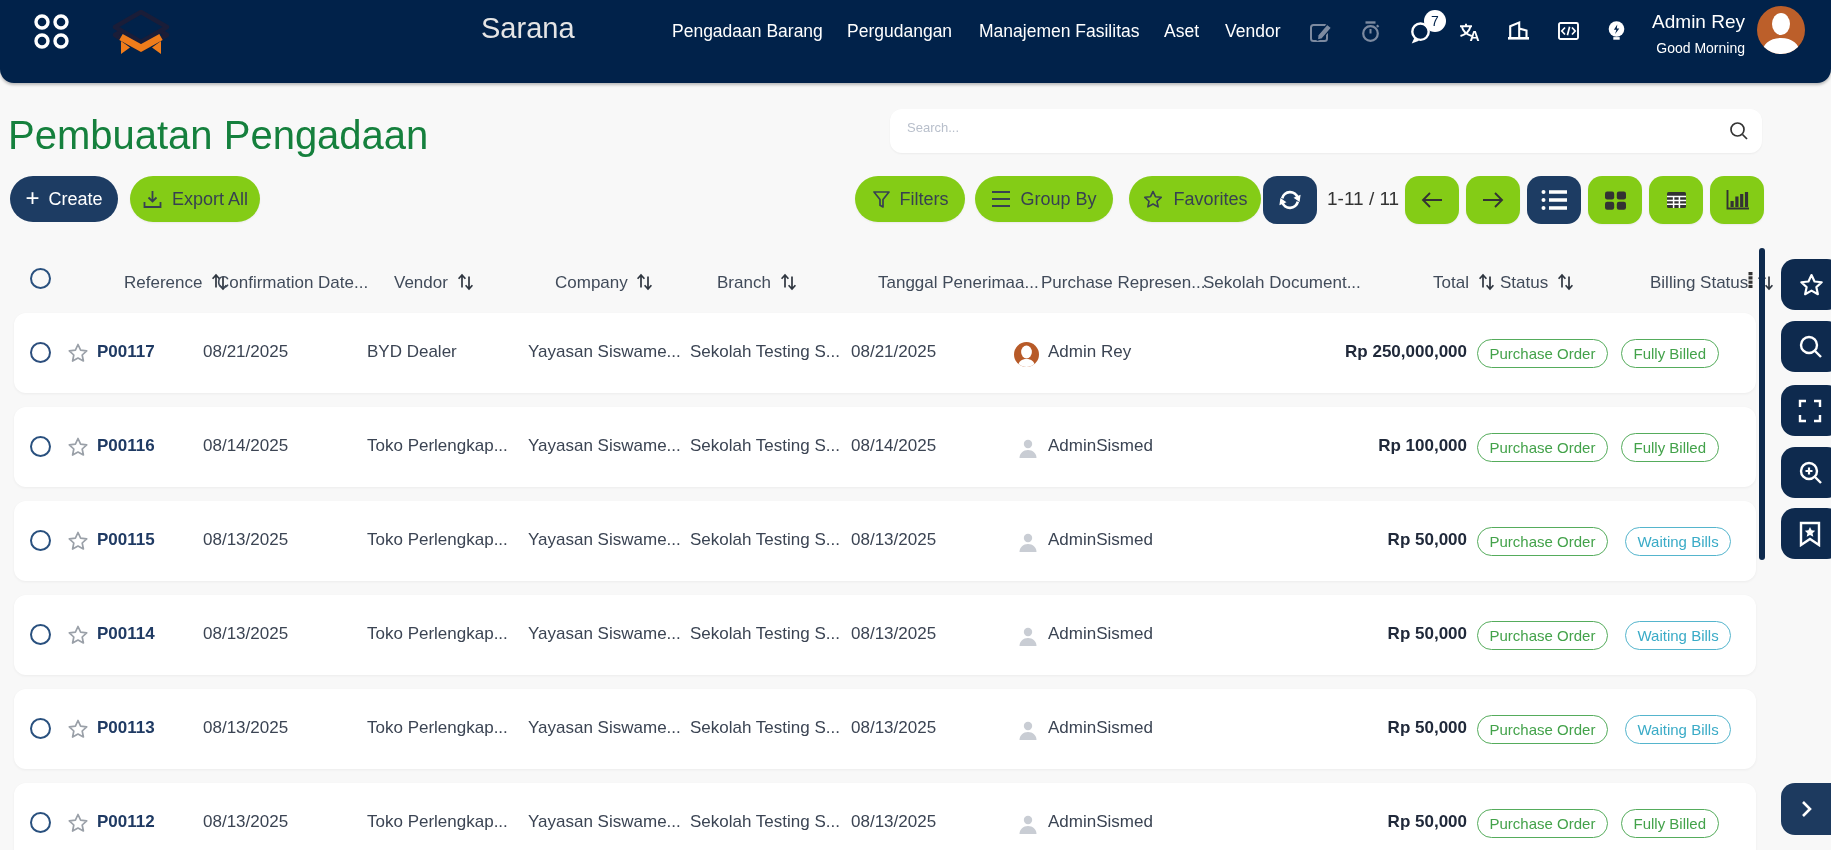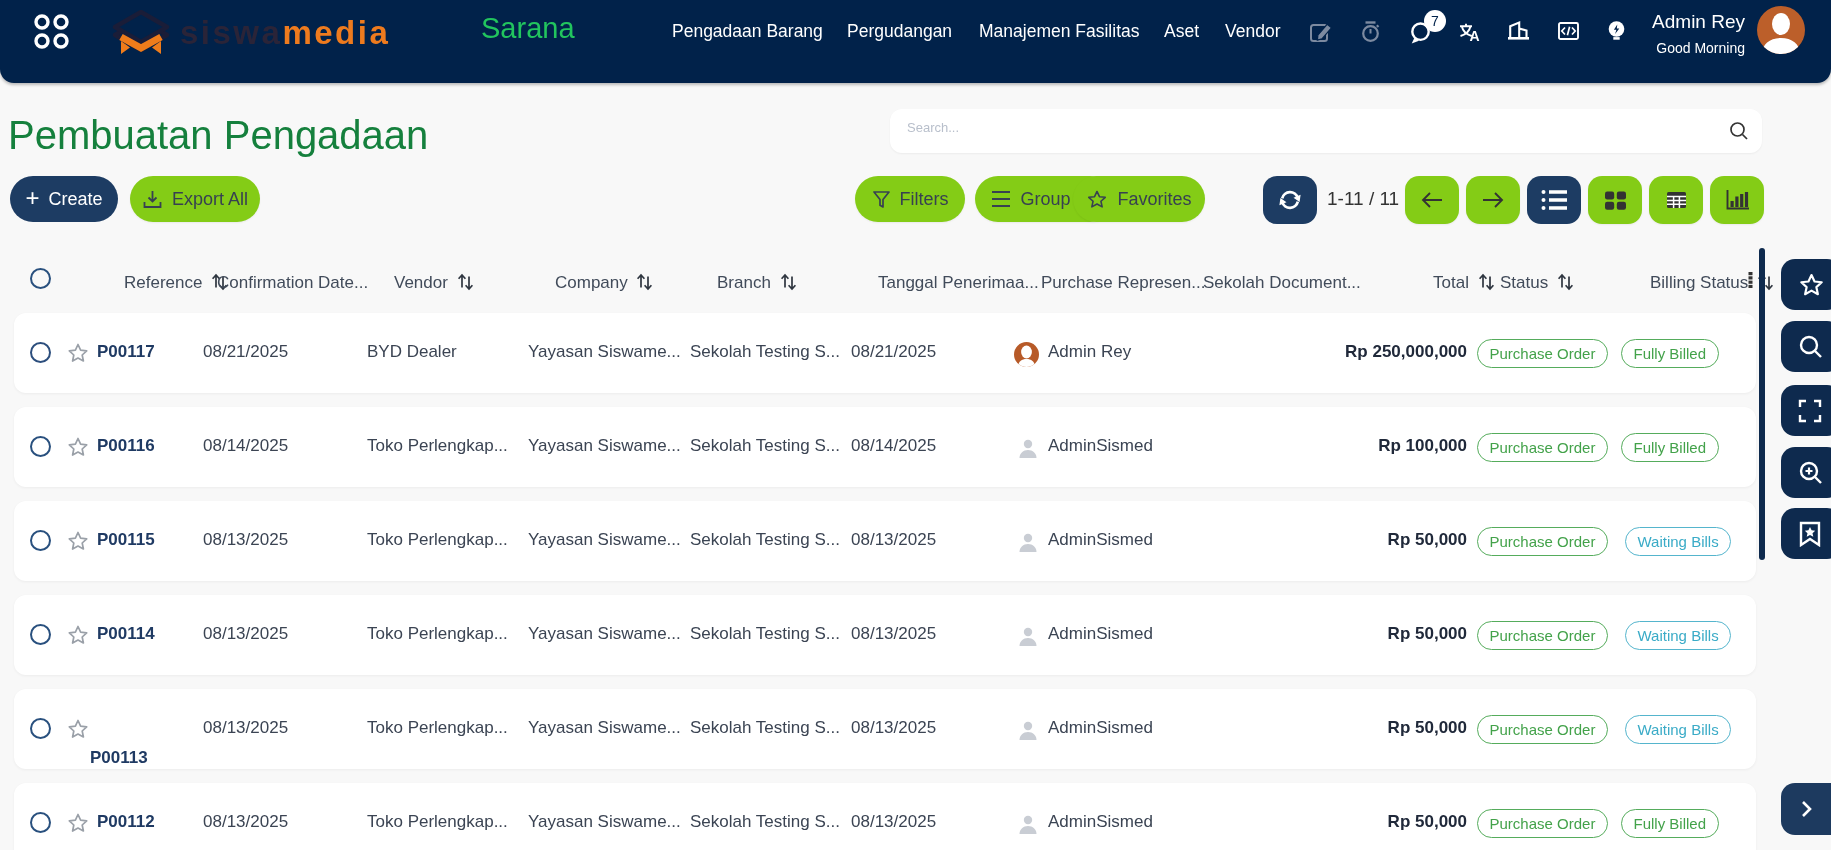--- a/index.html
+++ b/index.html
@@ -5,21 +5,21 @@
 * { margin:0; padding:0; box-sizing:border-box; }
 html,body { width:1831px; height:850px; overflow:hidden; background:#f8f8f8;
   font-family:"Liberation Sans", sans-serif; }
 .abs { position:absolute; }
 
 
 #navbar { position:absolute; top:0; left:0; width:1831px; height:83px;
   background:#01224a; border-radius:0 0 14px 14px;
   box-shadow:0 2px 3px rgba(0,0,0,.25); }
 .navlink { color:#fff; font-size:17.5px; }
-#brandsarana { color:#22c55e; font-size:29px; }
+#brandsarana { color:#e5e5e5; font-size:29px; }
 
 
 #title { position:absolute; left:8px; top:113px; font-size:40px; color:#15803d; }
 #searchbox { position:absolute; left:890px; top:109px; width:872px; height:44px;
   background:#fff; border-radius:12px; box-shadow:0 1px 2px rgba(0,0,0,.05); }
 #searchbox .ph { position:absolute; left:17px; top:11px; color:#b8bfcb; font-size:13px; }
 
 .btn { position:absolute; height:46px; border-radius:23px; display:flex;
   align-items:center; justify-content:center; font-size:18px; }
 .btn-navy { background:#1d3c63; color:#fff; }
@@ -62,21 +62,20 @@
     <circle cx="9" cy="28" r="6" fill="none" stroke="#fff" stroke-width="3.4"></circle>
     <circle cx="28" cy="28" r="6" fill="none" stroke="#fff" stroke-width="3.4"></circle>
   </svg>
 
   <svg class="abs" style="left:110px; top:10px;" width="62" height="50" viewBox="0 0 62 50">
     <path d="M31 10 L57 25 L31 40 L5 25 Z" fill="none" stroke="#1a1d38" stroke-width="4.5" stroke-linejoin="round"></path>
     <path d="M31 2 L57 17 L31 32 L5 17 Z" fill="#01224a" stroke="#1a1d38" stroke-width="4.5" stroke-linejoin="round"></path>
     <path d="M11 27 L31 38 L51 27" fill="none" stroke="#ef7c1b" stroke-width="7"></path>
     <path d="M11 31 L11 44 L20 37.5 Z M51 31 L51 44 L42 37.5 Z" fill="#ef7c1b"></path>
   </svg>
-  <div class="abs" style="left:180px; top:14px; font-size:33px; font-weight:bold; color:#2a2438; letter-spacing:2.5px;">siswa<span style="color:#ee7b1e;">media</span></div>
   <div class="abs" id="brandsarana" style="left:481px; top:12px;">Sarana</div>
 
   <div class="navlink abs" style="left:672px; top:21px;">Pengadaan Barang</div>
   <div class="navlink abs" style="left:847px; top:21px;">Pergudangan</div>
   <div class="navlink abs" style="left:979px; top:21px;">Manajemen Fasilitas</div>
   <div class="navlink abs" style="left:1164px; top:21px;">Aset</div>
   <div class="navlink abs" style="left:1225px; top:21px;">Vendor</div>
 
   <svg class="abs" style="left:1310px; top:22px;" width="23" height="20" viewBox="0 0 23 20">
     <rect x="1" y="3" width="16" height="16" rx="2.5" fill="none" stroke="#7c8aa0" stroke-width="2"></rect>
@@ -142,21 +141,21 @@
 <div class="btn btn-white" style="left:855px; top:176px; width:110px;">
   <svg width="19" height="19" viewBox="0 0 19 19" style="margin-right:9px;">
       <path d="M2 2h15l-6 7.5V17l-3-1.8V9.5z" fill="none" stroke="#374151" stroke-width="1.7" stroke-linejoin="round"></path>
     </svg>
   Filters</div>
 <div class="btn btn-white" style="left:975px; top:176px; width:138px;">
   <svg width="20" height="18" viewBox="0 0 20 18" style="margin-right:9px;">
       <path d="M1 2h18M1 9h18M1 16h18" stroke="#374151" stroke-width="1.8"></path>
     </svg>
   Group By</div>
-<div class="btn btn-white" style="left:1073px; top:176px; width:132px;">
+<div class="btn btn-white" style="left:1129px; top:176px; width:132px;">
   <svg width="22" height="21" viewBox="0 0 24 24" style="margin-right:9px;">
       <path d="M12 2.8l2.8 6 6.6.7-4.9 4.5 1.4 6.5-5.9-3.3-5.9 3.3 1.4-6.5L2.6 9.5l6.6-.7z" fill="none" stroke="#374151" stroke-width="1.8" stroke-linejoin="round"></path>
     </svg>
   Favorites</div>
 <div class="sqbtn btn-navy" style="left:1263px; top:176px;">
   <svg width="22" height="22" viewBox="0 0 22 22">
     <path d="M3.2 9.4A8 8 0 0 1 18.7 8.9" fill="none" stroke="#fff" stroke-width="2.7"></path>
     <path d="M18.8 12.6A8 8 0 0 1 3.3 13.1" fill="none" stroke="#fff" stroke-width="2.7"></path>
     <path d="M21.6 5.8l-1 7.2-6.1-4.2zM0.4 16.2l1-7.2 6.1 4.2z" fill="#fff"></path>
   </svg>
@@ -324,21 +323,21 @@
   <div class="cell" style="left:1034px;">AdminSismed</div>
   <div class="cell tot" style="right:289px;">Rp 50,000</div>
   <div class="pill pill-green" style="left:1463px;">Purchase Order</div>
   <div class="pill pill-teal" style="left:1611px;">Waiting Bills</div>
 </div>
 <div class="row" style="top:689px;">
   <div class="radio" style="left:16px; top:29px;"></div>
   <svg class="abs" style="left:52px; top:28px;" width="24" height="24" viewBox="0 0 24 24">
       <path d="M12 3.5l2.6 5.6 6.1.7-4.5 4.2 1.2 6-5.4-3-5.4 3 1.2-6L3.3 9.8l6.1-.7z" fill="none" stroke="#9aa0a8" stroke-width="1.7" stroke-linejoin="round"></path>
     </svg>
-  <div class="cell ref" style="left:76px;margin-top:30px;">P00113</div>
+  <div class="cell ref" style="left:83px;">P00113</div>
   <div class="cell" style="left:189px;">08/13/2025</div>
   <div class="cell" style="left:353px;">Toko Perlengkap...</div>
   <div class="cell" style="left:514px;">Yayasan Siswame...</div>
   <div class="cell" style="left:676px;">Sekolah Testing S...</div>
   <div class="cell" style="left:837px;">08/13/2025</div>
   <svg class="abs persn" style="left:1003px; top:30px;" width="22" height="22" viewBox="0 0 22 22">
       <circle cx="11" cy="7" r="4.2" fill="#c9cdd4"></circle>
       <path d="M2.5 21c0-4.7 3.8-8 8.5-8s8.5 3.3 8.5 8z" fill="#c9cdd4"></path>
     </svg>
   <div class="cell" style="left:1034px;">AdminSismed</div>

